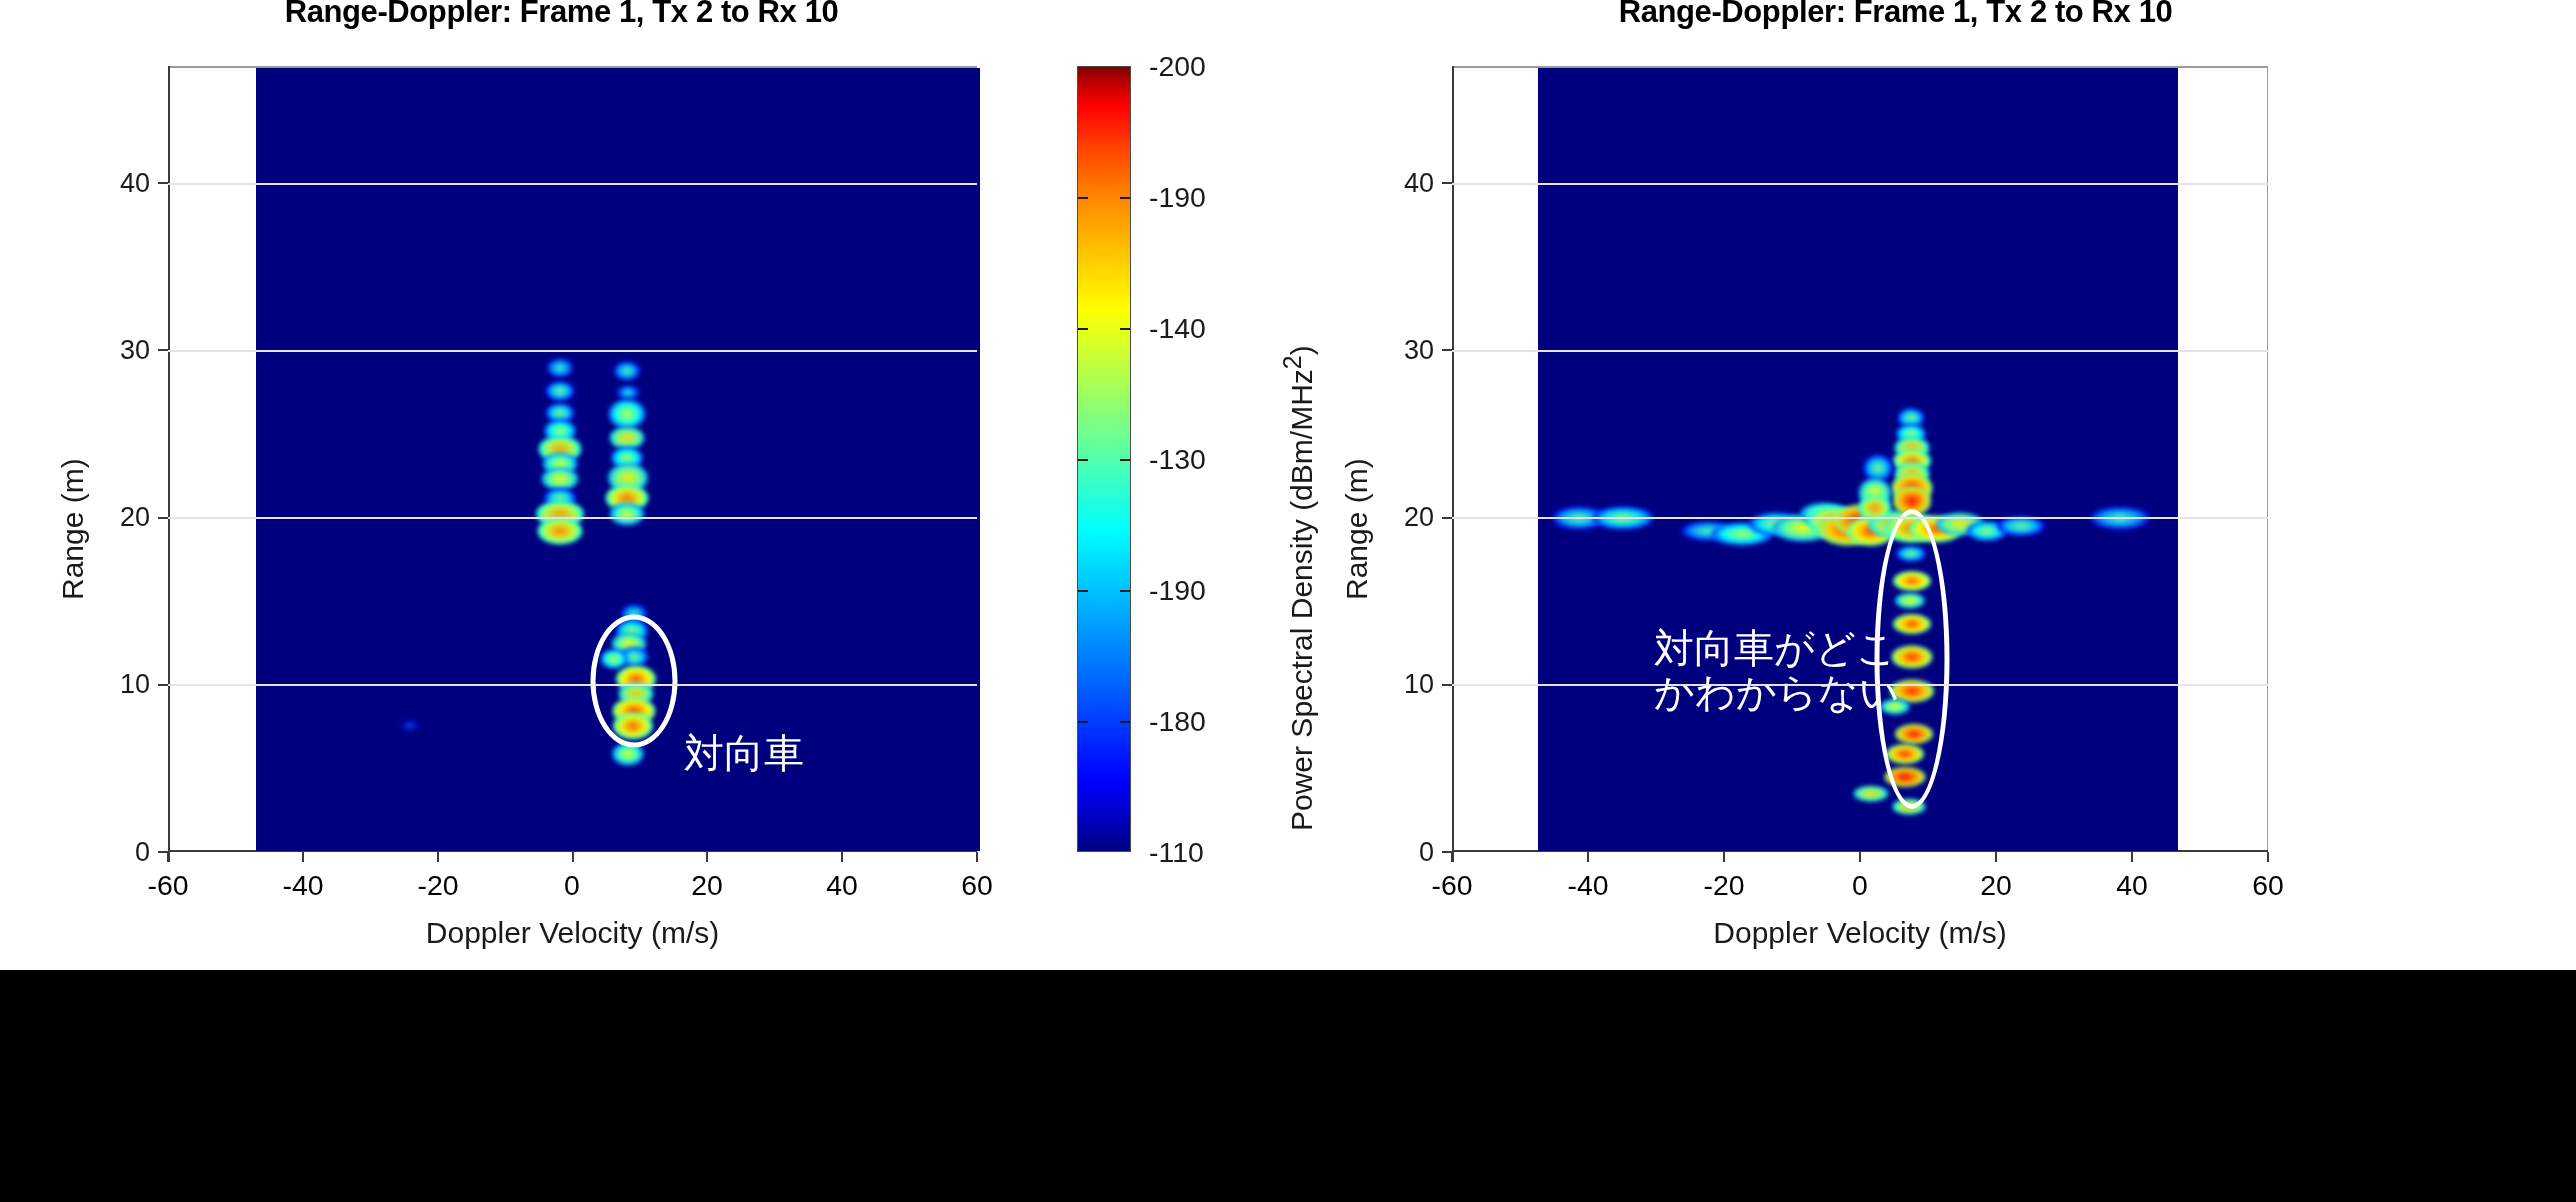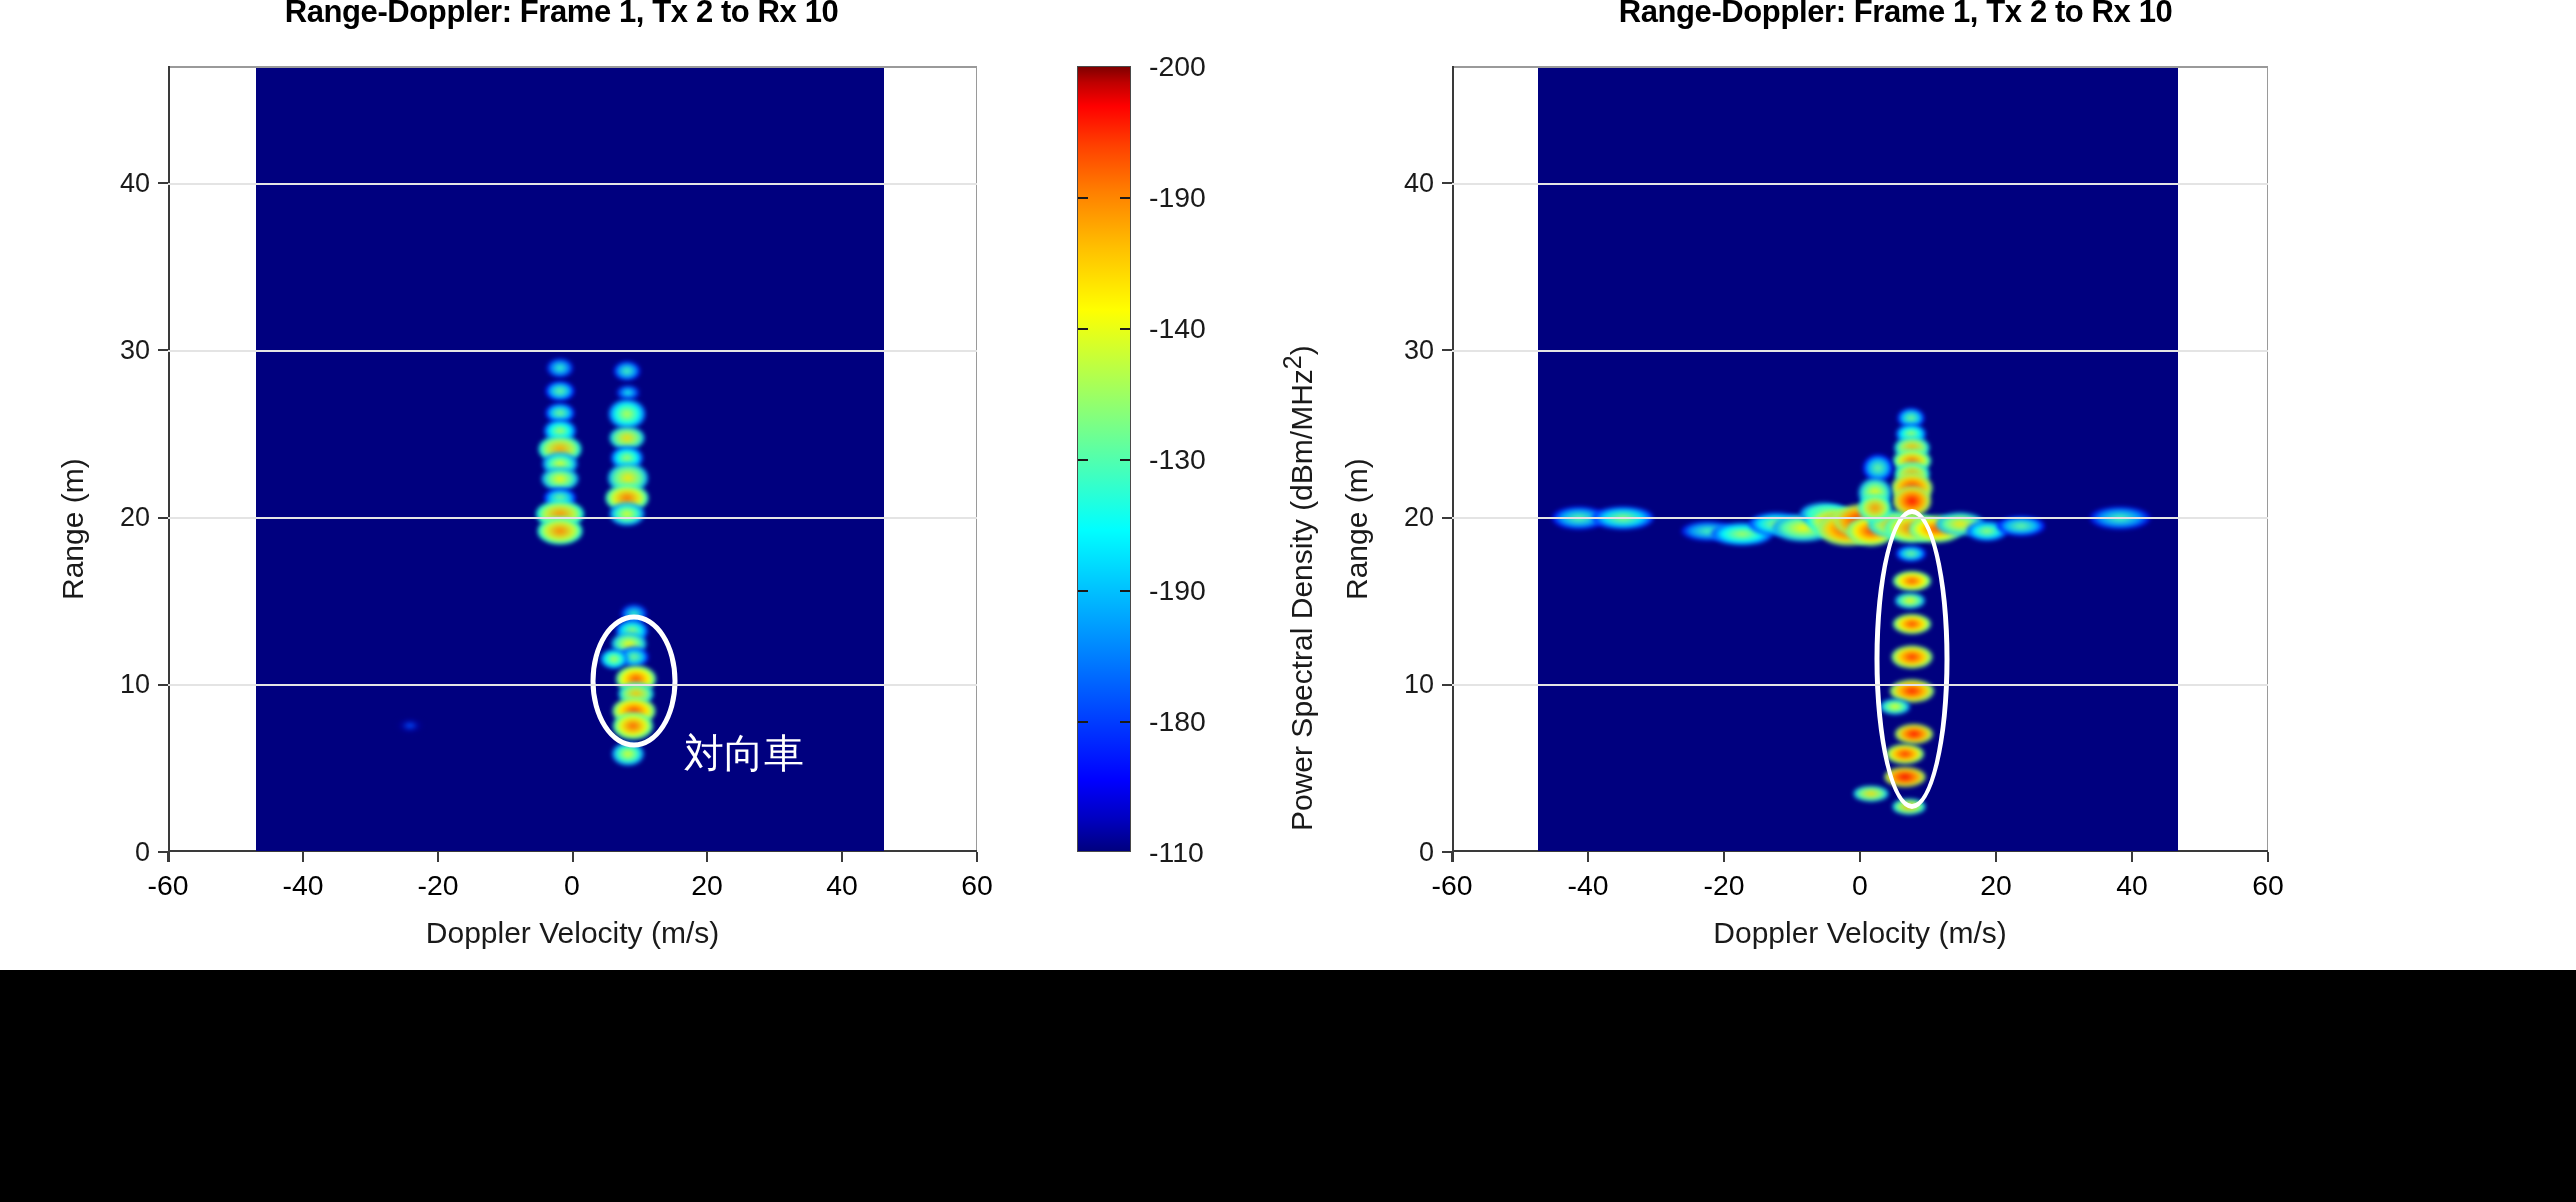--- a/index.html
+++ b/index.html
@@ -33,21 +33,21 @@
     white-space:nowrap;transform:translateX(-50%);}
 
   .xaxis-title{position:absolute;top:calc(100% + 64px);width:100%;text-align:center;
     font-size:30px;color:#1a1a1a;}
   .yaxis-title{position:absolute;font-size:30px;color:#1a1a1a;white-space:nowrap;
     transform-origin:0 0;transform:rotate(-90deg);}
   #panel-left .yaxis-title{left:-112px;top:68%;}
   #panel-right .yaxis-title{left:-112px;top:68%;}
 
   .data-region{position:absolute;overflow:hidden;background:#00007f;}
-  #data-left{left:88px;top:1.5px;width:628px;height:783px;}
+  #data-left{left:88px;top:1.5px;width:724px;height:783px;}
   #data-right{left:86px;top:1.5px;width:640px;height:783px;}
 
   .blob{position:absolute;border-radius:50%;transform:translate(-50%,-50%);
     filter:blur(2.2px);}
 
   .ellipse-ann{position:absolute;border:5.2px solid #ffffff;border-radius:50%;
     transform:translate(-50%,-50%);box-sizing:border-box;}
   .text-ann{position:absolute;color:#ffffff;font-size:40px;line-height:1.12;
     white-space:pre;}
 
@@ -210,20 +210,22 @@
         <div class="blob" style="left: 374px; top: 556px; width: 38px; height: 20px; background: radial-gradient(rgb(255, 60, 0) 0%, rgb(255, 243, 0) 45%, rgb(83, 255, 172) 70%, rgba(0, 0, 127, 0) 100%);"></div>
         <div class="blob" style="left: 374px; top: 589px; width: 41px; height: 23px; background: radial-gradient(rgb(255, 42, 0) 0%, rgb(255, 226, 0) 45%, rgb(100, 255, 155) 70%, rgba(0, 0, 127, 0) 100%);"></div>
         <div class="blob" style="left: 374px; top: 623px; width: 44px; height: 23px; background: radial-gradient(rgb(255, 26, 0) 0%, rgb(255, 209, 0) 45%, rgb(117, 255, 138) 70%, rgba(0, 0, 127, 0) 100%);"></div>
         <div class="blob" style="left: 357px; top: 639px; width: 30px; height: 16.7px; background: radial-gradient(rgb(247, 255, 8) 0%, rgb(63, 255, 192) 45%, rgb(0, 134, 255) 70%, rgba(0, 0, 127, 0) 100%);"></div>
         <div class="blob" style="left: 376px; top: 666px; width: 38px; height: 20px; background: radial-gradient(rgb(255, 8, 0) 0%, rgb(255, 192, 0) 45%, rgb(134, 255, 121) 70%, rgba(0, 0, 127, 0) 100%);"></div>
         <div class="blob" style="left: 367px; top: 686px; width: 38px; height: 20px; background: radial-gradient(rgb(255, 42, 0) 0%, rgb(255, 226, 0) 45%, rgb(100, 255, 155) 70%, rgba(0, 0, 127, 0) 100%);"></div>
         <div class="blob" style="left: 367px; top: 709px; width: 41px; height: 20px; background: radial-gradient(rgb(247, 0, 0) 0%, rgb(255, 175, 0) 45%, rgb(151, 255, 104) 70%, rgba(0, 0, 127, 0) 100%);"></div>
         <div class="blob" style="left: 333px; top: 726px; width: 35px; height: 16.7px; background: radial-gradient(rgb(255, 213, 0) 0%, rgb(114, 255, 141) 45%, rgb(0, 185, 255) 70%, rgba(0, 0, 127, 0) 100%);"></div>
         <div class="blob" style="left: 371px; top: 739px; width: 33px; height: 16.7px; background: radial-gradient(rgb(255, 179, 0) 0%, rgb(148, 255, 107) 45%, rgb(0, 219, 255) 70%, rgba(0, 0, 127, 0) 100%);"></div>
         <div class="ellipse-ann" style="left: 374px; top: 591px; width: 75px; height: 300px; border-color: rgb(255, 255, 255);"></div>
+        <div class="text-ann" style="left: 116px; top: 558px; color: rgb(255, 255, 255);">対向車がどこ
+かわからない</div>
       </div>
     <div class="yaxis-title">Range (m)</div>
     <div class="xaxis-title">Doppler Velocity (m/s)</div>
   <div class="ytick" style="top: 785px;"></div>
       <div class="ytick-lbl" style="top: 786px;">0</div>
       <div class="gridline" style="top: 618px;"></div>
       <div class="ytick" style="top: 618px;"></div>
       <div class="ytick-lbl" style="top: 618px;">10</div>
       <div class="gridline" style="top: 451px;"></div>
       <div class="ytick" style="top: 451px;"></div>

